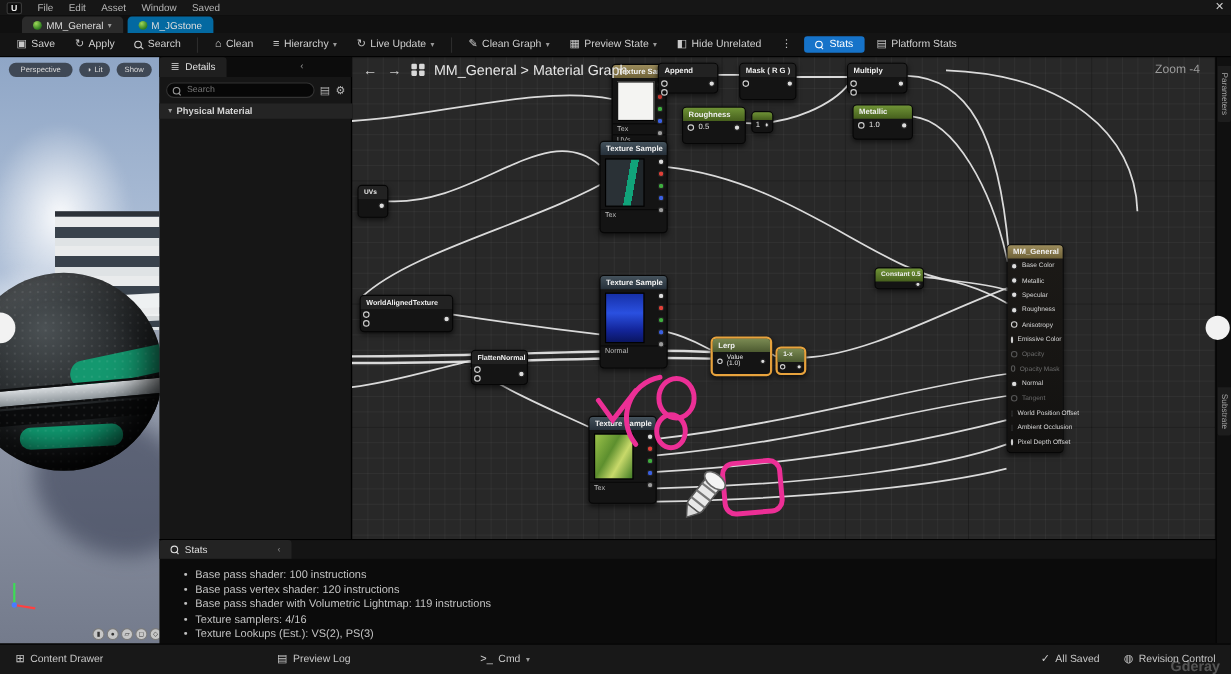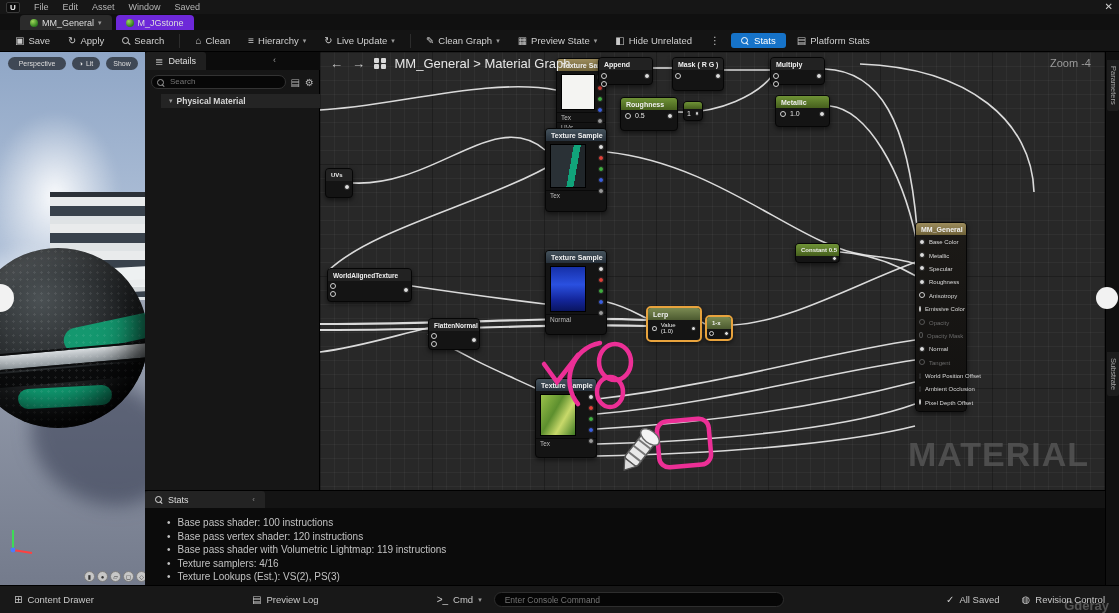--- a/index.html
+++ b/index.html
@@ -4,21 +4,21 @@
 <style>
   html,body{margin:0;padding:0;background:#000;}
   *{box-sizing:border-box;font-family:"Liberation Sans","DejaVu Sans",sans-serif;}
   #app{position:relative;width:1119px;height:613px;background:#0b0b0b;overflow:hidden;color:#cfcfcf;}
   .abs{position:absolute;}
   
   #menubar{left:0;top:0;width:1119px;height:14px;background:#161616;display:flex;align-items:center;gap:14px;padding:0 6px;font-size:9px;color:#b5b5b5;}
   #uelogo{width:14px;height:11px;background:#0d0d0d;border:1px solid #3a3a3a;border-radius:2px;color:#eee;font-size:8px;line-height:9px;text-align:center;font-weight:bold;}
   #winclose{position:absolute;right:6px;top:1px;color:#cfcfcf;font-size:10px;}
   #tabbar{left:0;top:14px;width:1119px;height:16px;background:#101010;display:flex;align-items:flex-end;padding-left:20px;gap:4px;}
-  .atab{height:15px;display:flex;align-items:center;gap:4px;padding:0 10px;font-size:9px;color:#ddd;background:#6d28d9;border-radius:4px 4px 0 0;}
+  .atab{height:15px;display:flex;align-items:center;gap:4px;padding:0 10px;font-size:9px;color:#ddd;background:#0369a1;border-radius:4px 4px 0 0;}
   .atab.active{background:#2b2b2b;}
   .matdot{width:8px;height:8px;border-radius:50%;background:radial-gradient(circle at 35% 30%,#9fd85a,#2e7d1e 70%);}
   #toolbar{left:0;top:30px;width:1119px;height:22px;background:#141414;border-bottom:1px solid #000;display:flex;align-items:center;gap:4px;padding:0 8px;font-size:9.5px;color:#d0d0d0;}
   .tbtn{display:flex;align-items:center;gap:4px;padding:2px 7px;border-radius:3px;}
   .tsep{width:1px;height:14px;background:#2c2c2c;margin:0 4px;}
   .caret{font-size:7px;color:#9a9a9a;}
   .ticon{font-size:10px;color:#c9c9c9;}
   .bluebtn{background:#1673c9;color:#fff;border-radius:3px;padding:2px 10px;display:flex;align-items:center;gap:5px;}
   .mag{position:relative;width:8px;height:8px;display:inline-block;}
   .mag::before{content:"";position:absolute;left:0;top:0;width:5px;height:5px;border:1.4px solid currentColor;border-radius:50%;}
@@ -45,21 +45,21 @@
   
   #details{left:145px;top:52px;width:175px;height:438px;background:#161616;border-right:1px solid #000;}
   #dtabrow{position:absolute;left:0;top:0;width:175px;height:18px;background:#0c0c0c;display:flex;align-items:center;}
   #dtab{height:18px;background:#1f1f1f;display:flex;align-items:center;gap:5px;padding:0 10px;font-size:9px;color:#e0e0e0;border-radius:3px 3px 0 0;}
   #dcollapse{position:absolute;right:44px;top:3px;color:#999;font-size:9px;}
   #dsearchrow{position:absolute;left:6px;top:22px;width:163px;height:16px;display:flex;align-items:center;gap:5px;}
   #dsearch{flex:1;height:14px;background:#070707;border:1px solid #333;border-radius:8px;color:#888;font-size:8px;padding:0 6px 0 16px;position:relative;}
   #dsearch .mag{position:absolute;left:5px;top:3px;color:#9a9a9a;}
   #dsearch input{background:transparent;border:none;outline:none;color:#bbb;font-size:8px;width:100%;}
   .dicon{color:#b5b5b5;font-size:10px;}
-  #dsection{position:absolute;left:16px;top:42px;width:175px;height:14px;background:#242424;font-size:8.5px;font-weight:bold;color:#d5d5d5;display:flex;align-items:center;gap:4px;padding:0 8px;}
+  #dsection{position:absolute;left:0;top:42px;width:175px;height:14px;background:#242424;font-size:8.5px;font-weight:bold;color:#d5d5d5;display:flex;align-items:center;gap:4px;padding:0 8px;}
   #dproprow{position:absolute;left:0;top:58px;width:175px;height:20px;background:#1b1b1b;display:flex;align-items:center;font-size:8.5px;color:#a8a8a8;padding:0 10px;}
   #dpropval{margin-left:auto;width:78px;height:13px;background:#050505;border:1px solid #333;border-radius:2px;color:#999;font-size:7.5px;display:flex;align-items:center;padding:0 5px;}
   
   #graph{left:320px;top:52px;width:785px;height:438px;background-color:#282828;
     background-image:
       linear-gradient(rgba(0,0,0,.38) 1px,transparent 1px),linear-gradient(90deg,rgba(0,0,0,.38) 1px,transparent 1px),
       linear-gradient(rgba(255,255,255,.04) 1px,transparent 1px),linear-gradient(90deg,rgba(255,255,255,.04) 1px,transparent 1px);
     background-size:112px 112px,112px 112px,14px 14px,14px 14px;overflow:hidden;}
   #wires,#annot{position:absolute;inset:0;pointer-events:none;}
   #wires path{fill:none;stroke:#e9e9e9;stroke-width:1.6;opacity:.92;}
@@ -299,21 +299,20 @@
       <span class="nav">→</span>
       <span id="bc-grid">
           <i></i>
           <i></i>
           <i></i>
           <i></i>
         </span>
       <span>MM_General &gt; Material Graph</span>
     </div>
     <div id="zoomlabel">Zoom -4</div>
-    <div id="matwatermark">MATERIAL</div>
 
     <div class="node" style="left:236px;top:6px;width:50px;height:100px;">
       <div class="nhead tan">
           <span>Texture Sample</span>
         </div>
       <div class="nbody">
           <div class="thumb t-white"></div>
         <div class="pincol">
             <span class="pin"></span>
             <span class="pin red"></span>
@@ -587,23 +586,20 @@
       </div>
     <div class="sbitem" style="margin-left:140px;">
         <span class="ticon">▤</span>
         <span>Preview Log</span>
       </div>
     <div class="sbitem" style="margin-left:100px;">
         <span class="ticon">&gt;_</span>
         <span>Cmd</span>
         <span class="caret">▾</span>
       </div>
-    <div id="console">
-      <input placeholder="Enter Console Command" style="">
-    </div>
     <div id="sbright">
       <div class="sbitem">
           <span class="ticon">✓</span>
           <span>All Saved</span>
         </div>
       <div class="sbitem">
           <span class="ticon">◍</span>
           <span>Revision Control</span>
         </div>
     </div>

